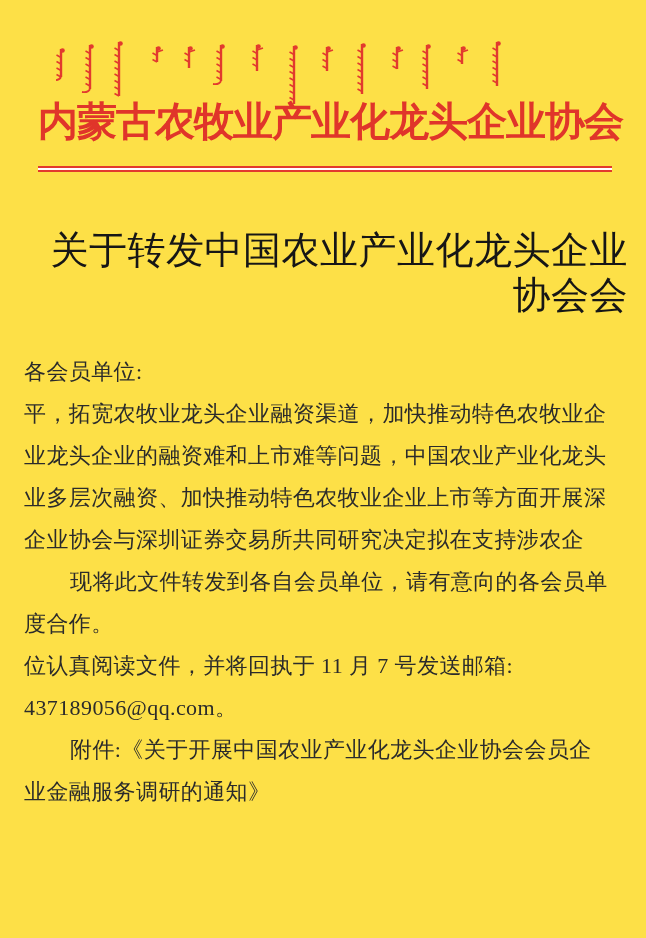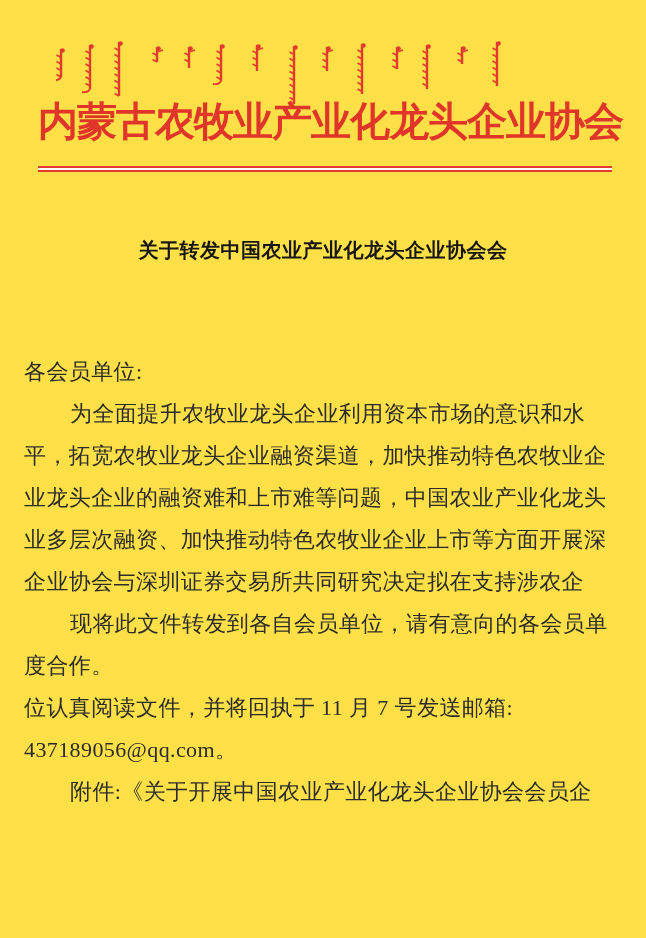--- a/index.html
+++ b/index.html
@@ -47,23 +47,23 @@
     border-top: 2px solid #e23a2e;
     border-bottom: 2px solid #e23a2e;
     background: #ffffff;
   }
   
   .doc-title {
     position: absolute;
     left: 18px;
     top: 228px;
     width: 610px;
-    text-align: center;
-    font-size: 20px;
-    font-weight: bold;
+    text-align: right;
+    font-size: 38px;
+    font-weight: normal;
     color: #161616;
     line-height: 45px;
     letter-spacing: 0.5px;
   }
   
   .doc-body {
     position: absolute;
     left: 24px;
     top: 351px;
     width: 594px;
@@ -192,25 +192,25 @@
   <div class="org-name">内蒙古农牧业产业化龙头企业协会</div>
 
   <div class="red-rule"></div>
 
   <div class="doc-title">
     <div>关于转发中国农业产业化龙头企业协会会</div>
   </div>
 
   <div class="doc-body">
     <div class="line">各会员单位:</div>
-    <div class="line indent">为全面提升农牧业龙头企业利用资本市场的意识和水</div>
     <div class="line">平，拓宽农牧业龙头企业融资渠道，加快推动特色农牧业企</div>
     <div class="line">业龙头企业的融资难和上市难等问题，中国农业产业化龙头</div>
     <div class="line">业多层次融资、加快推动特色农牧业企业上市等方面开展深</div>
     <div class="line">企业协会与深圳证券交易所共同研究决定拟在支持涉农企</div>
     <div class="line indent">现将此文件转发到各自会员单位，请有意向的各会员单</div>
     <div class="line">度合作。</div>
     <div class="line">位认真阅读文件，并将回执于 11 月 7 号发送邮箱:</div>
     <div class="line">437189056@qq.com。</div>
     <div class="line indent">附件:《关于开展中国农业产业化龙头企业协会会员企</div>
+    <div class="line">业金融服务调研的通知》</div>
   </div>
 
 </div>
 
 </body></html>

